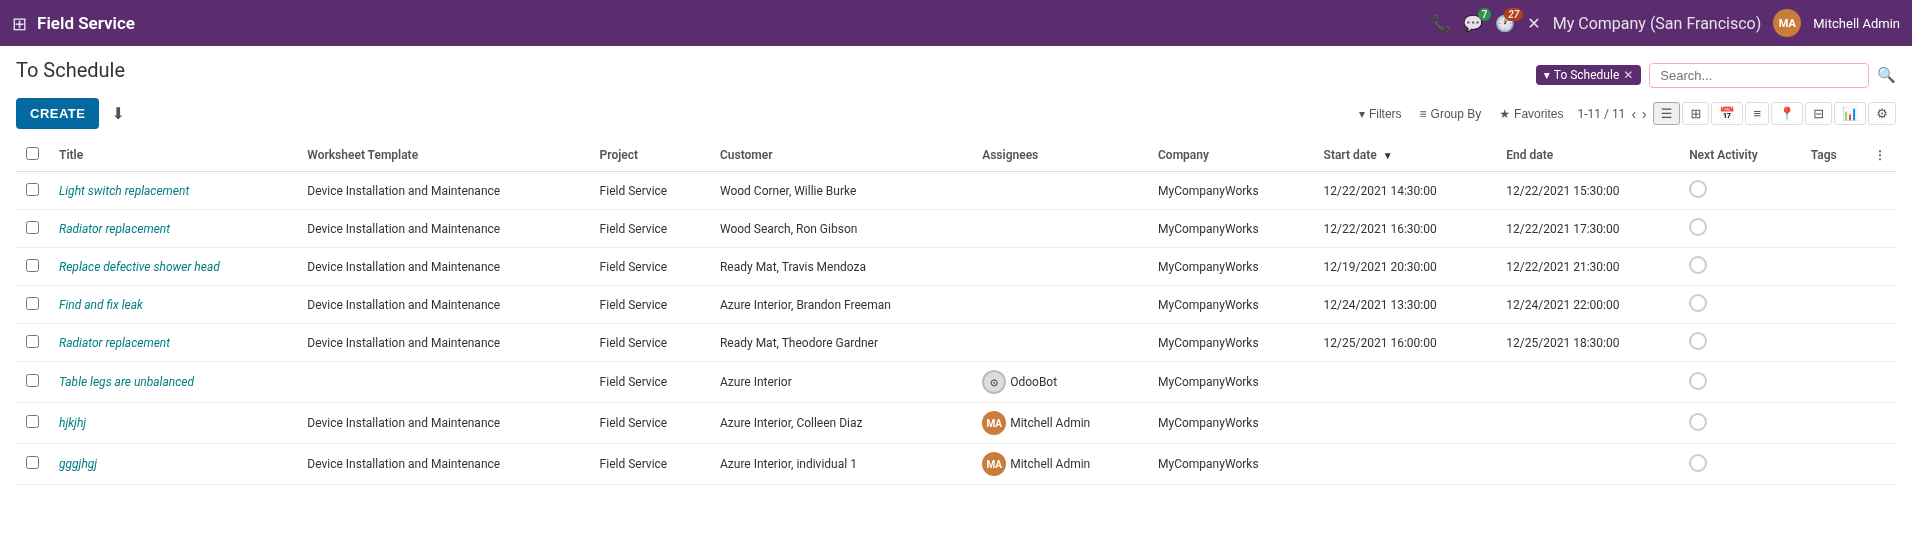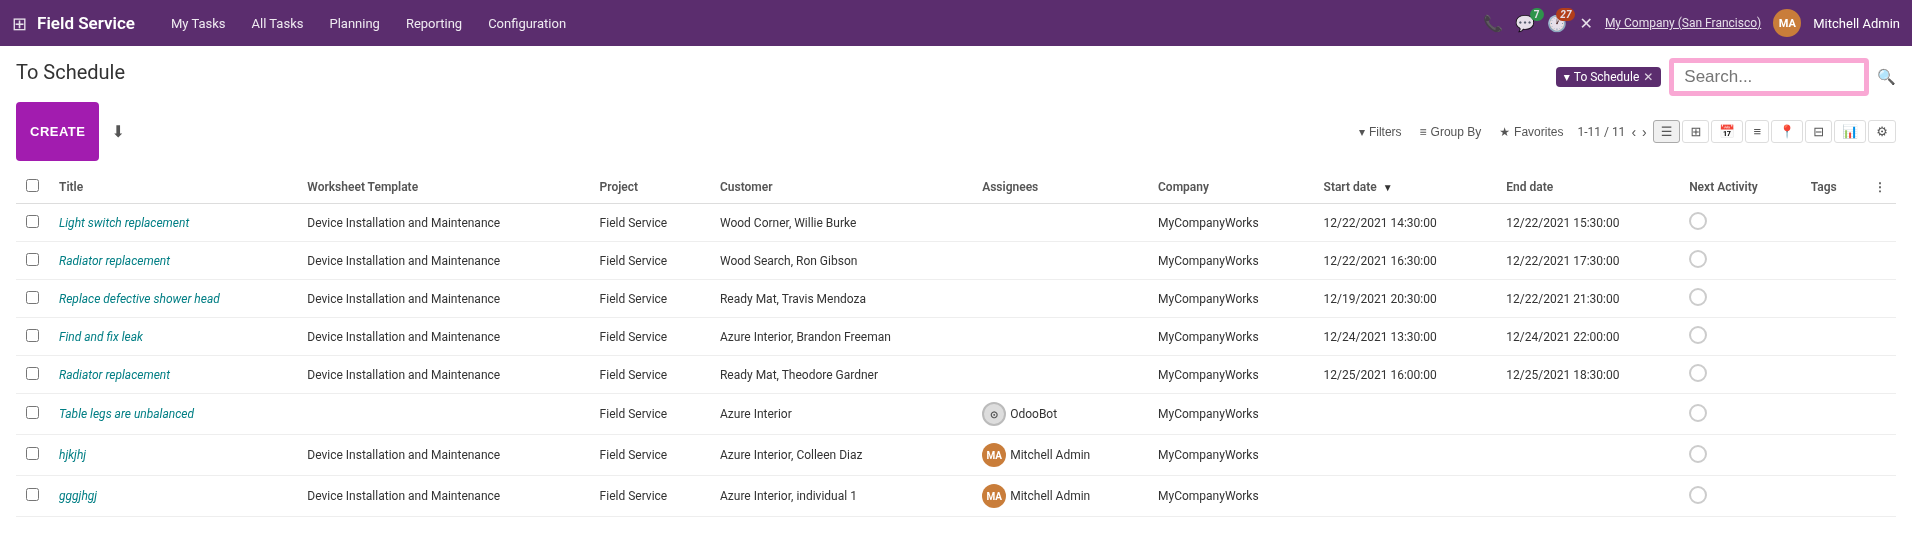--- a/index.html
+++ b/index.html
@@ -32,63 +32,63 @@
       position: absolute;
       top: -6px; right: -8px;
       background: #28a745;
       color: #fff;
       border-radius: 10px;
       font-size: 10px;
       padding: 1px 4px;
       font-weight: 700;
     }
     .topnav-badge-blue { background: #c2410c; font-style: italic; }
-    .topnav-company { font-size: 12px; opacity: 0.85; white-space: nowrap; text-decoration: underline; }
+    .topnav-company { font-size: 16px; opacity: 0.85; white-space: nowrap; }
     .topnav-avatar {
       width: 28px; height: 28px; border-radius: 50%;
       background: #c97d3a;
       display: flex; align-items: center; justify-content: center;
       font-size: 11px; font-weight: 700; color: #fff; cursor: pointer;
     }
     .topnav-username { font-size: 13px; white-space: nowrap; }
 
     
     .content { padding: 12px 16px; }
 
     
     .page-title { font-size: 20px; font-weight: 400; color: #333; margin-bottom: 10px; }
 
     
     .toolbar { display: flex; align-items: center; gap: 8px; margin-bottom: 10px; }
     .btn-create {
-      background: #a21caf;
+      background: #0369a1;
       color: #fff;
       border: none;
-      padding: 22px 14px;
+      padding: 8px 14px;
       border-radius: 4px;
       font-size: 13px;
       font-weight: 600;
       cursor: pointer;
       letter-spacing: 0.5px;
     }
     .btn-download {
       background: none; border: none; cursor: pointer; font-size: 16px; color: #555; padding: 4px;
     }
 
     
     .search-bar { display: flex; align-items: center; gap: 8px; margin-left: auto; }
     .filter-tag {
       display: flex; align-items: center; gap: 4px;
       background: #5b2d6e; color: #fff;
       border-radius: 4px; padding: 3px 8px; font-size: 12px;
     }
     .filter-tag-close { cursor: pointer; opacity: 0.8; font-size: 12px; }
     .search-input {
-      border: 5px solid #f9a8d4; border-radius: 4px;
-      padding: 4px 10px; font-size: 17px; width: 200px; color: #666;
+      border: 1px solid #f9a8d4; border-radius: 4px;
+      padding: 4px 10px; font-size: 13px; width: 220px; color: #666;
       outline: none;
     }
     .search-btn { background: none; border: none; cursor: pointer; font-size: 15px; color: #666; }
     .action-bar-left { display: flex; align-items: center; gap: 10px; }
     .action-btn {
       background: none; border: none; cursor: pointer; font-size: 12px; color: #555;
       display: flex; align-items: center; gap: 4px; padding: 2px 4px;
     }
     .action-bar-right { display: flex; align-items: center; gap: 6px; margin-left: auto; }
     .pagination-text { font-size: 12px; color: #555; }
@@ -127,27 +127,20 @@
     .assignee-avatar.ob { background: #aaa; border: 1px solid #ccc; }
     .assignee-cell { display: flex; align-items: center; }
     .more-col { width: 20px; }
   </style>
 </head>
 <body>
 
 <nav class="topnav">
   <span class="topnav-grid-icon">⊞</span>
   <span class="topnav-app-title">Field Service</span>
-  <div class="topnav-menu">
-    <span class="topnav-menu-item">My Tasks</span>
-    <span class="topnav-menu-item">All Tasks</span>
-    <span class="topnav-menu-item">Planning</span>
-    <span class="topnav-menu-item">Reporting</span>
-    <span class="topnav-menu-item">Configuration</span>
-  </div>
   <div class="topnav-right">
     <div class="topnav-icon" style="position:relative;">📞</div>
     <div class="topnav-icon" style="position:relative;">
       💬
       <span class="topnav-badge">7</span>
     </div>
     <div class="topnav-icon" style="position:relative;">
       🕐
       <span class="topnav-badge topnav-badge-blue">27</span>
     </div>

